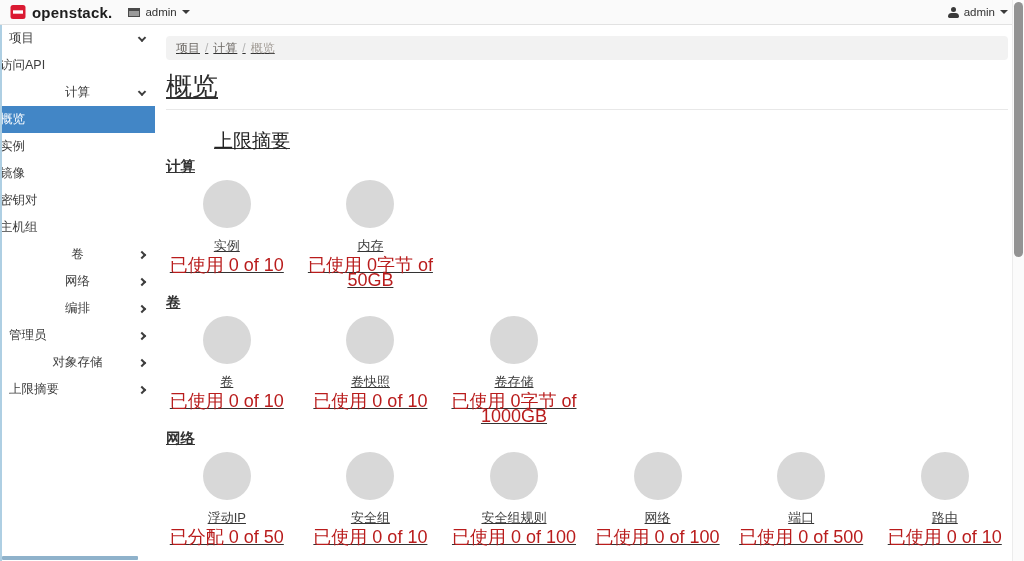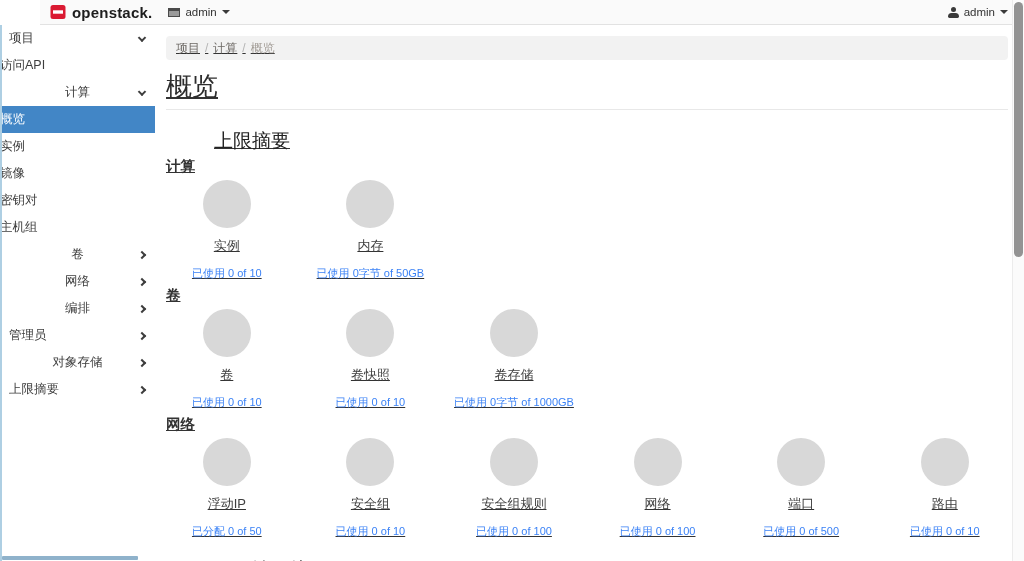--- a/index.html
+++ b/index.html
@@ -12,21 +12,21 @@
   *{box-sizing:border-box;margin:0;padding:0;}
   html,body{width:1024px;height:561px;overflow:hidden;}
   body{
     font-family:"Liberation Sans","DejaVu Sans",sans-serif;
     background:#fff;color:#333;position:relative;
   }
   
   .navbar{
     position:absolute;top:0;left:0;right:0;height:25px;
     background:#fafafa;border-bottom:1px solid #e2e2e2;
-    display:flex;align-items:center;z-index:5;margin-left:40px;
+    display:flex;align-items:center;z-index:5;
   }
   .brand{display:flex;align-items:center;margin-left:10px;cursor:pointer;}
   .brand svg{display:block;}
   .brand-text{font-size:15px;font-weight:bold;color:#1d1d1d;margin-left:6px;letter-spacing:.2px;}
   .ctx{display:flex;align-items:center;margin-left:16px;font-size:11.5px;color:#333;cursor:pointer;}
   .domain-icon{display:inline-block;width:12px;height:9px;border:1px solid #4a4a4a;background:#9a9a9a;box-shadow:inset 0 2px 0 #4a4a4a;margin-right:5px;}
   .user{display:flex;align-items:center;margin-left:auto;margin-right:16px;font-size:11.5px;color:#333;cursor:pointer;}
   .person-icon{position:relative;width:11px;height:11px;display:inline-block;margin-right:5px;}
   .person-icon::before{content:'';position:absolute;top:0;left:3px;width:5px;height:5px;border-radius:50%;background:#3a3a3a;}
   .person-icon::after{content:'';position:absolute;bottom:0;left:0;width:11px;height:5px;border-radius:5px 5px 2px 2px;background:#3a3a3a;}
@@ -54,21 +54,21 @@
   .breadcrumb .bc-sep{color:#b5b5b5;margin:0 5px;}
   .breadcrumb .bc-current{color:#a39d97;}
   .page-title{font-size:26px;font-weight:normal;color:#2d2d2d;margin-top:12px;margin-bottom:8px;line-height:29px;}
   .divider{border-bottom:1px solid #e8e8e8;margin-right:3px;}
   .section-title{font-size:19px;font-weight:normal;color:#222;margin-top:20px;line-height:22px;margin-left:48px;}
   .group-title{font-size:14.5px;font-weight:600;color:#333;margin-top:6px;line-height:17px;}
   .quota-row{display:flex;margin-left:-11px;}
   .quota-cell{flex:none;width:143.6px;text-align:center;}
   .pie{width:48px;height:48px;border-radius:50%;background:var(--pie-gray);margin:5px auto 10px;}
   .q-label{font-size:13px;color:#3f3f3f;line-height:16px;}
-  .q-usage{font-size:11px;color:#3b82f6;line-height:15px;margin-top:12px;}
+  .q-usage{font-size:18px;color:#b91c1c;line-height:15px;margin-top:4px;}
   
   .v-track{position:absolute;right:0;top:0;width:12px;bottom:0;background:#fbfbfb;border-left:1px solid #ececec;z-index:8;}
   .v-thumb{position:absolute;right:1px;top:2px;width:9px;height:255px;background:#939393;border-radius:5px;}
 </style>
 </head>
 <body>
 
 <div class="navbar">
   <div class="brand">
     <svg width="16" height="16" viewBox="0 0 16 16">

